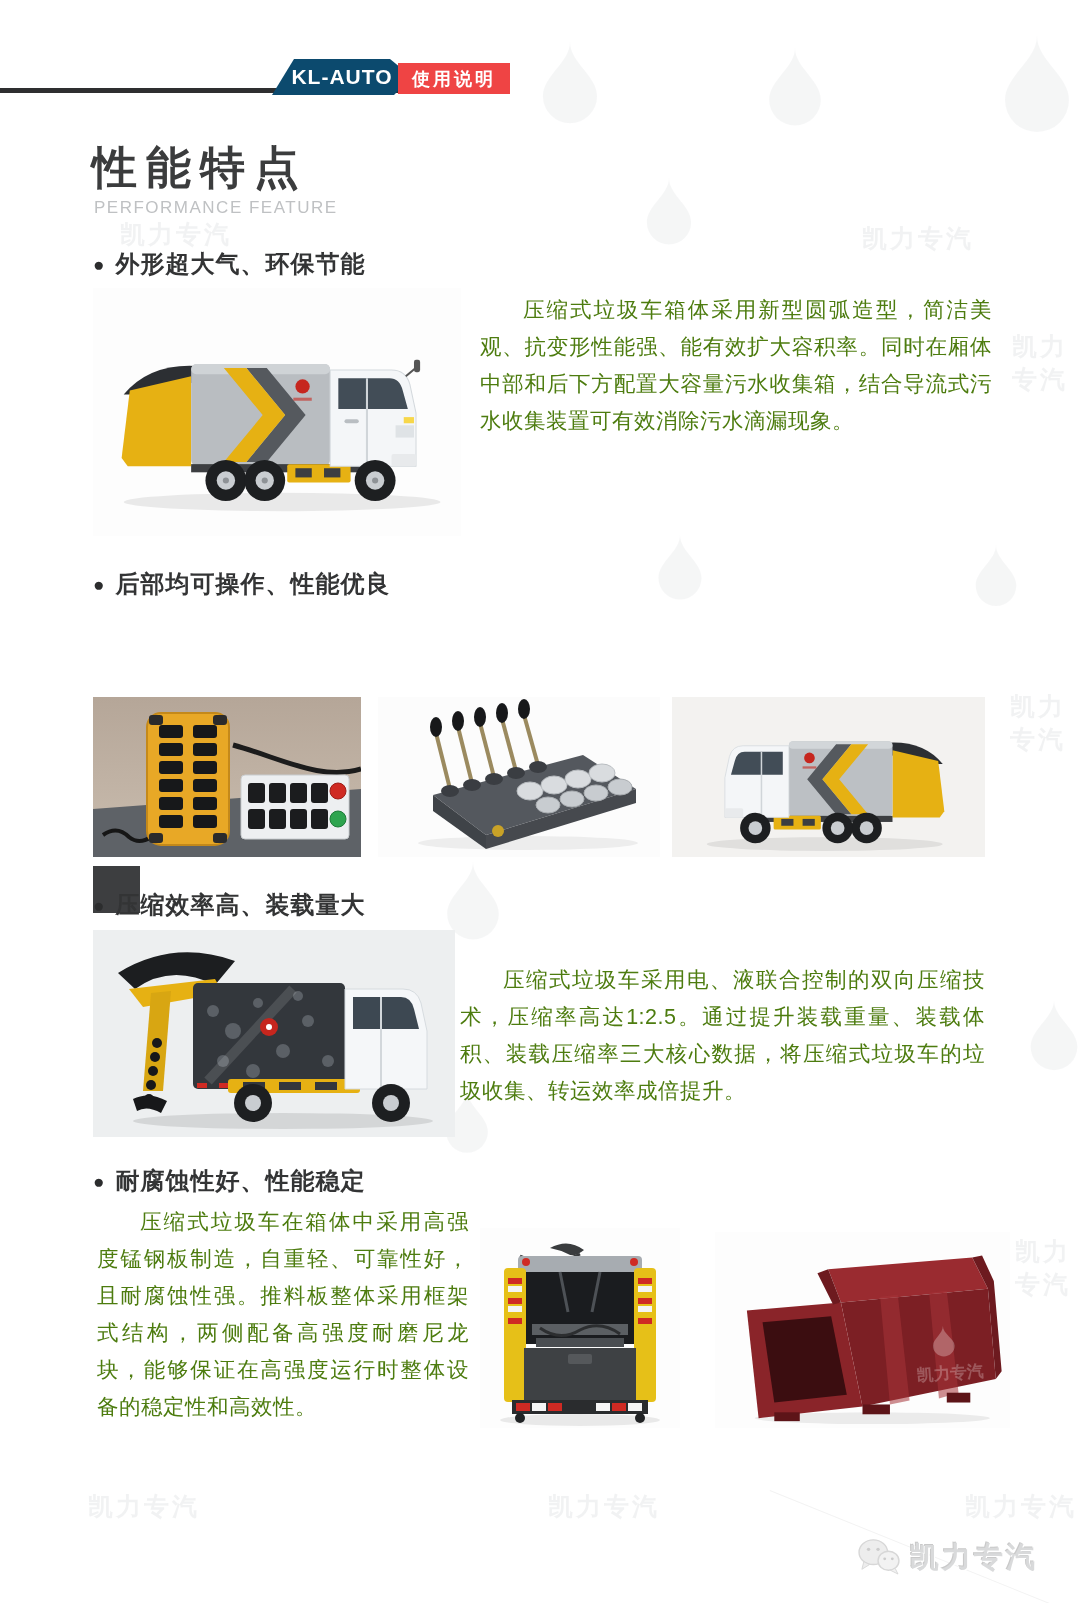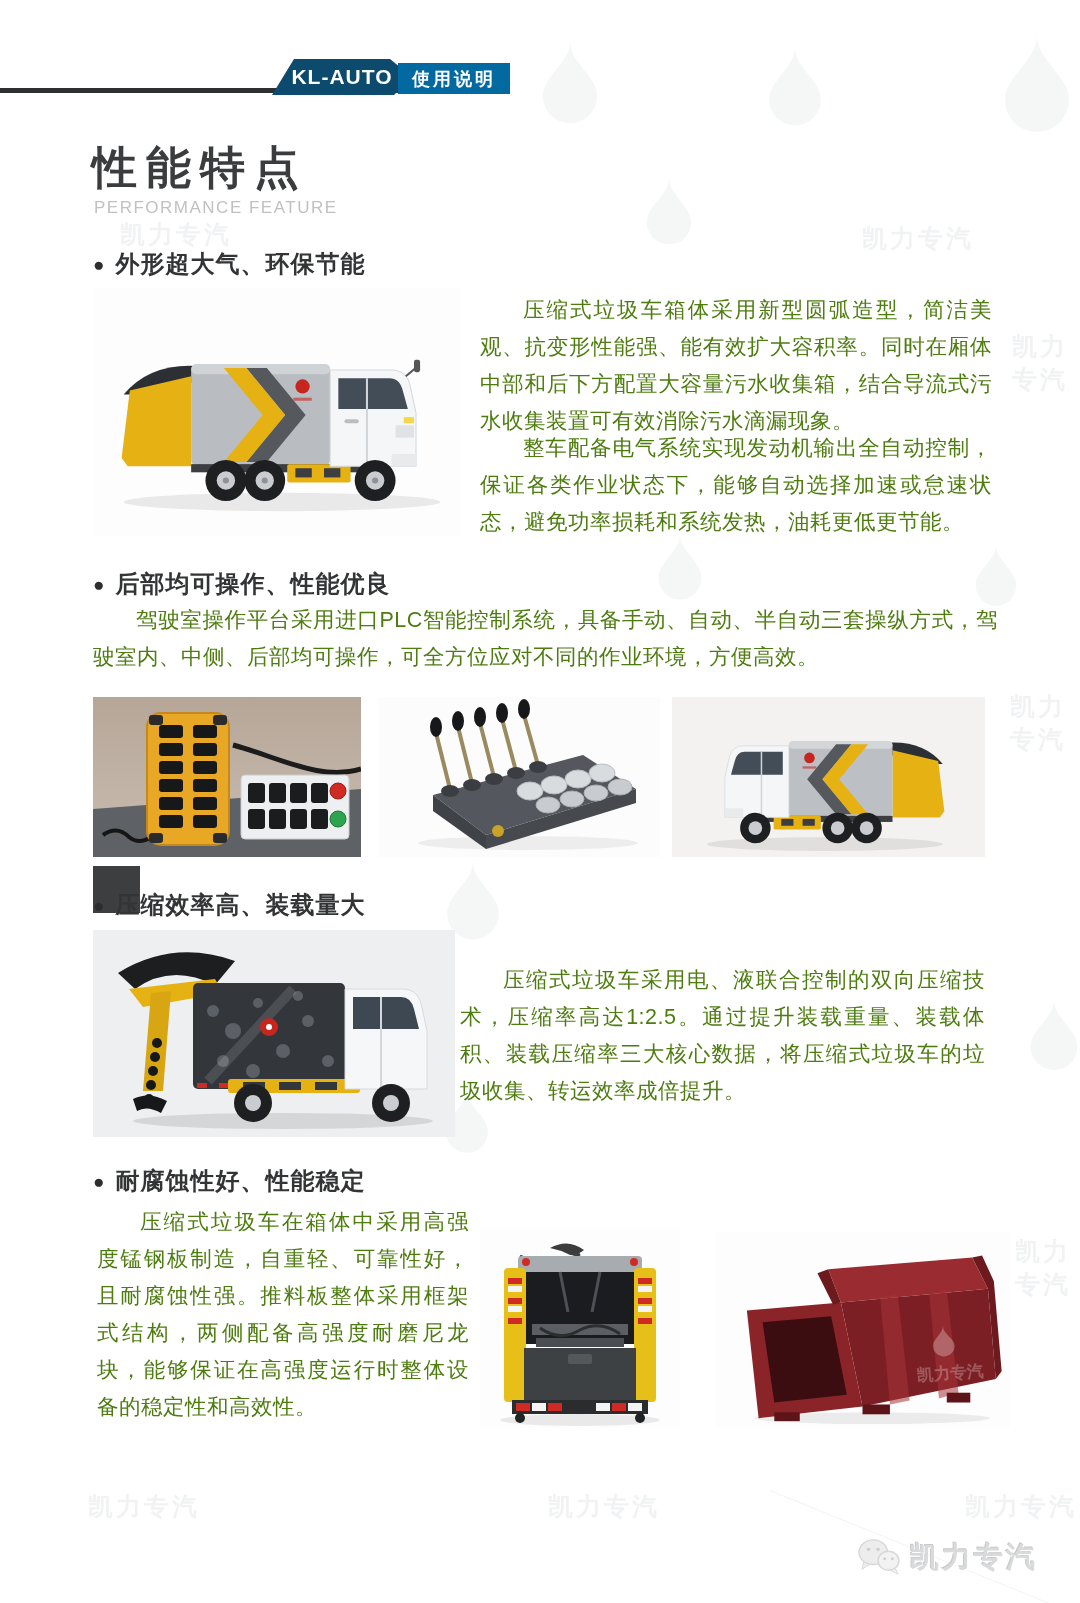--- a/index.html
+++ b/index.html
@@ -5,21 +5,21 @@
   html,body{margin:0;padding:0;}
   body{width:1080px;height:1603px;background:#ffffff;font-family:"Liberation Sans","DejaVu Sans",sans-serif;overflow:hidden;}
   .page{position:relative;width:1080px;height:1603px;background:#ffffff;overflow:hidden;}
 
   
   .hdr-line{position:absolute;left:0;top:88px;width:506px;height:5px;background:#2e2f30;}
   .hdr-company{position:absolute;left:70px;top:62px;width:200px;font-size:17px;color:#8f9194;letter-spacing:1px;}
   .badge-black{position:absolute;left:272px;top:59px;width:140px;height:36px;background:#0c4a6e;
     clip-path:polygon(22px 0,118px 0,140px 50%,122px 100%,0 100%);
     color:#fff;font-size:21px;font-weight:bold;display:flex;align-items:center;justify-content:center;letter-spacing:1px;}
-  .badge-yellow{position:absolute;left:398px;top:63px;width:112px;height:31px;background:#0369a1;
+  .badge-yellow{position:absolute;left:398px;top:63px;width:112px;height:31px;background:#ef4444;
     color:#fff;font-size:18px;font-weight:bold;display:flex;align-items:center;justify-content:center;letter-spacing:3px;}
 
   
   .title-zh{position:absolute;left:92px;top:138px;font-size:45px;font-weight:bold;color:#3b3c3d;letter-spacing:9px;}
   .title-en{position:absolute;left:94px;top:198px;font-size:17px;color:#bfc1c3;letter-spacing:1.5px;}
 
   
   .sec-heading{position:absolute;font-size:24px;font-weight:bold;color:#333435;display:flex;align-items:center;gap:10px;letter-spacing:1px;}
   .sec-heading .bullet{font-size:19px;color:#2c2d2e;line-height:1;}
   .para{position:absolute;font-size:21.5px;color:#4d7c0f;line-height:37px;text-align:justify;text-indent:2em;margin:0;letter-spacing:0.5px;}
@@ -144,27 +144,25 @@
           <circle cx="168" cy="172" r="9" fill="#c9cdd1"></circle>
           <circle cx="168" cy="172" r="3" fill="#8e9296"></circle>
         <circle cx="276" cy="172" r="20" fill="#1d1f21"></circle>
           <circle cx="276" cy="172" r="9" fill="#c9cdd1"></circle>
           <circle cx="276" cy="172" r="3" fill="#8e9296"></circle>
       </g>
     </svg>
   </div>
 
   <p class="para" style="left:480px;top:292px;width:512px;">压缩式垃圾车箱体采用新型圆弧造型，简洁美观、抗变形性能强、能有效扩大容积率。同时在厢体中部和后下方配置大容量污水收集箱，结合导流式污水收集装置可有效消除污水滴漏现象。</p>
-  <p class="para" style="left:480px;top:430px;width:512px;">整车配备电气系统实现发动机输出全自动控制，保证各类作业状态下，能够自动选择加速或怠速状态，避免功率损耗和系统发热，油耗更低更节能。</p>
 
   <div class="sec-heading" style="left:93px;top:568px;">
     <span class="bullet">●</span>
     <span>后部均可操作、性能优良</span>
   </div>
-  <p class="para" style="left:93px;top:602px;width:905px;">驾驶室操作平台采用进口PLC智能控制系统，具备手动、自动、半自动三套操纵方式，驾驶室内、中侧、后部均可操作，可全方位应对不同的作业环境，方便高效。</p>
 
   <div class="photo" style="left:93px;top:697px;width:268px;height:160px;">
     <svg viewBox="0 0 268 160">
       <defs>
         <linearGradient id="tan" x1="0" y1="0" x2="0" y2="1">
           <stop offset="0" stop-color="#b5a698"></stop>
             <stop offset="1" stop-color="#cabdaf"></stop>
         </linearGradient>
       </defs>
       <rect width="268" height="160" fill="url(#tan)"></rect>

